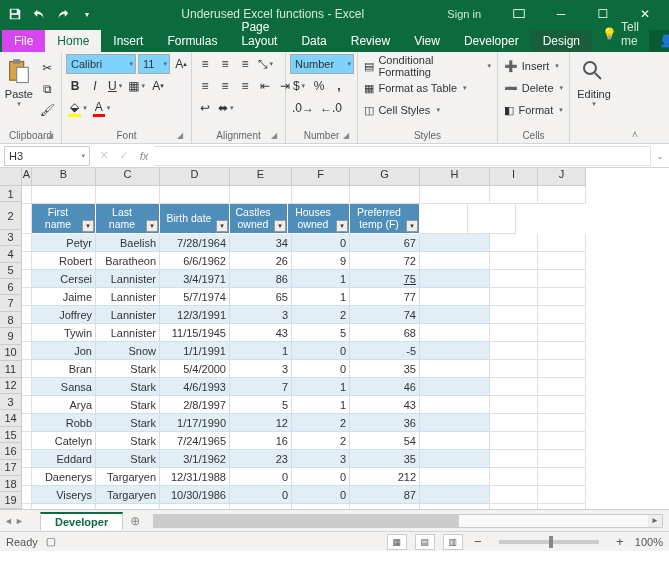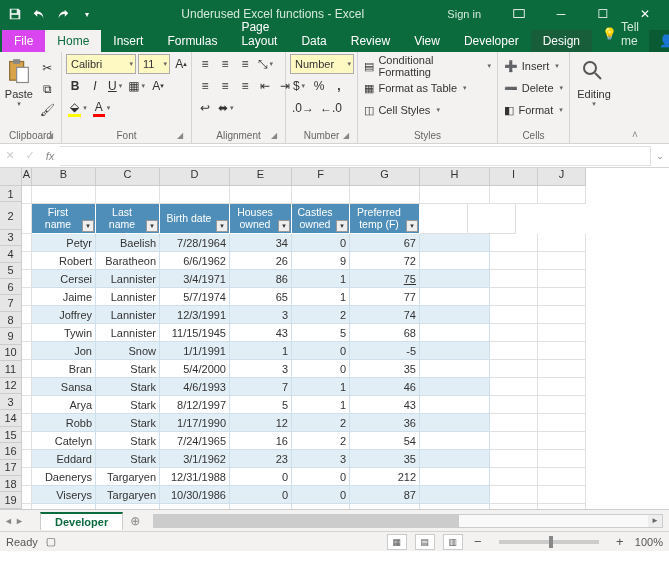--- a/index.html
+++ b/index.html
@@ -30,21 +30,21 @@
 .group .gbody { flex: 1; display: flex; align-items: flex-start; gap: 4px; }
 .group .glabel { text-align: center; font-size: 10px; color: #666; padding: 2px 0; position: relative; }
 .group .glabel .launcher { position: absolute; right: 2px; bottom: 2px; width: 10px; height: 10px; font-size: 8px; color: #888; cursor: pointer; }
 .bigbtn { display: flex; flex-direction: column; align-items: center; justify-content: center; width: 40px; cursor: pointer; padding-top: 4px; }
 .bigbtn .icon { width: 28px; height: 28px; margin-bottom: 2px; }
 .bigbtn .lbl { font-size: 11px; text-align: center; }
 .col { display: flex; flex-direction: column; gap: 1px; }
 .rowbtns { display: flex; gap: 2px; align-items: center; }
 .sbtn { min-width: 18px; height: 20px; display: flex; align-items: center; justify-content: center; cursor: pointer; font-size: 12px; padding: 0 2px; }
 .sbtn.wdrop::after { content: "▾"; font-size: 7px; color: #666; margin-left: 2px; }
-.combo { height: 20px; border: 1px solid #ababab; background: #fef9c3; display: flex; align-items: center; padding: 0 2px 0 4px; font-size: 11px; cursor: pointer; }
+.combo { height: 20px; border: 1px solid #ababab; background: #7dd3fc; display: flex; align-items: center; padding: 0 2px 0 4px; font-size: 11px; cursor: pointer; }
 .combo .dd { font-size: 7px; color: #666; margin-left: auto; padding-left: 4px; }
 .txtbtn { height: 20px; display: flex; align-items: center; font-size: 11px; cursor: pointer; padding: 0 2px; gap: 4px; }
 .txtbtn .dd { font-size: 7px; color: #666; margin-left: 2px; }
 
 
 .fbar { height: 24px; border-bottom: 1px solid #d4d4d4; display: flex; align-items: center; background: #fff; }
 .namebox { width: 86px; height: 20px; border: 1px solid #ccc; margin: 0 4px; display: flex; align-items: center; padding: 0 4px; font-size: 11px; cursor: text; }
 .namebox .ndd { margin-left: auto; font-size: 7px; color: #888; }
 .fx-btn { width: 20px; height: 20px; display: flex; align-items: center; justify-content: center; font-size: 11px; color: #888; cursor: pointer; }
 .formula-input { flex: 1; height: 20px; border: 1px solid #e0e0e0; border-left: none; padding: 0 4px; font-size: 11px; }
@@ -327,20 +327,24 @@
       <div class="lbl">Editing</div>
           <div style="font-size:7px;color:#666">▾</div>
     </div>
       </div>
     <div class="glabel"></div>
   </div>
   <div class="collapse-ribbon">˄</div>
 </div>
 
 <div class="fbar">
+  <div class="namebox">
+      <span>H3</span>
+      <span class="ndd">▾</span>
+    </div>
   <div class="fx-btn" style="color:#ccc">✕</div>
   <div class="fx-btn" style="color:#ccc">✓</div>
   <div class="fx-btn">
       <i>fx</i>
     </div>
   <input class="formula-input" value="" style="">
   <div class="fbar-exp">⌄</div>
 </div>
 
 <div class="sheet">
@@ -401,26 +405,26 @@
             <div class="fbtn">▾</div>
           </div>
           <div class="thdr" style="width: 64px;">
             <span>Last name</span>
             <div class="fbtn">▾</div>
           </div>
           <div class="thdr" style="width: 70px;">
             <span>Birth date</span>
             <div class="fbtn">▾</div>
           </div>
+          <div class="thdr" style="width: 58px;">
+            <span>Castles owned</span>
+            <div class="fbtn">▾</div>
+          </div>
           <div class="thdr" style="width: 62px;">
             <span>Houses owned</span>
-            <div class="fbtn">▾</div>
-          </div>
-          <div class="thdr" style="width: 58px;">
-            <span>Castles owned</span>
             <div class="fbtn">▾</div>
           </div>
           <div class="thdr" style="width: 70px;">
             <span>Preferred temp (F)</span>
             <div class="fbtn">▾</div>
           </div>
           <div class="cell" style="width: 48px; height: 30px;"></div>
           <div class="cell" style="width: 48px; height: 30px;"></div>
         </div>
         <div class="row band">
@@ -528,21 +532,21 @@
           <div class="cell tcell r" style="width: 58px; justify-content: flex-end;">1</div>
           <div class="cell tcell r" style="width: 70px; justify-content: flex-end;">46</div>
           <div class="cell tcell r" style="width: 70px; justify-content: flex-end;"></div>
           <div class="cell" style="width: 48px; background: rgb(255, 255, 255);"></div>
           <div class="cell" style="width: 48px; background: rgb(255, 255, 255);"></div>
         </div>
         <div class="row bandw">
           <div class="cell" style="width: 10px; background: rgb(255, 255, 255);"></div>
           <div class="cell tcell" style="width: 64px; justify-content: flex-end;">Arya</div>
           <div class="cell tcell" style="width: 64px; justify-content: flex-end;">Stark</div>
-          <div class="cell tcell r" style="width: 70px; justify-content: flex-end;">8/12/1997</div>
+          <div class="cell tcell r" style="width: 70px; justify-content: flex-end;">2/8/1997</div>
           <div class="cell tcell r" style="width: 62px; justify-content: flex-end;">5</div>
           <div class="cell tcell r" style="width: 58px; justify-content: flex-end;">1</div>
           <div class="cell tcell r" style="width: 70px; justify-content: flex-end;">43</div>
           <div class="cell tcell r" style="width: 70px; justify-content: flex-end;"></div>
           <div class="cell" style="width: 48px; background: rgb(255, 255, 255);"></div>
           <div class="cell" style="width: 48px; background: rgb(255, 255, 255);"></div>
         </div>
         <div class="row band">
           <div class="cell" style="width: 10px; background: rgb(255, 255, 255);"></div>
           <div class="cell tcell" style="width: 64px; justify-content: flex-end;">Robb</div>

